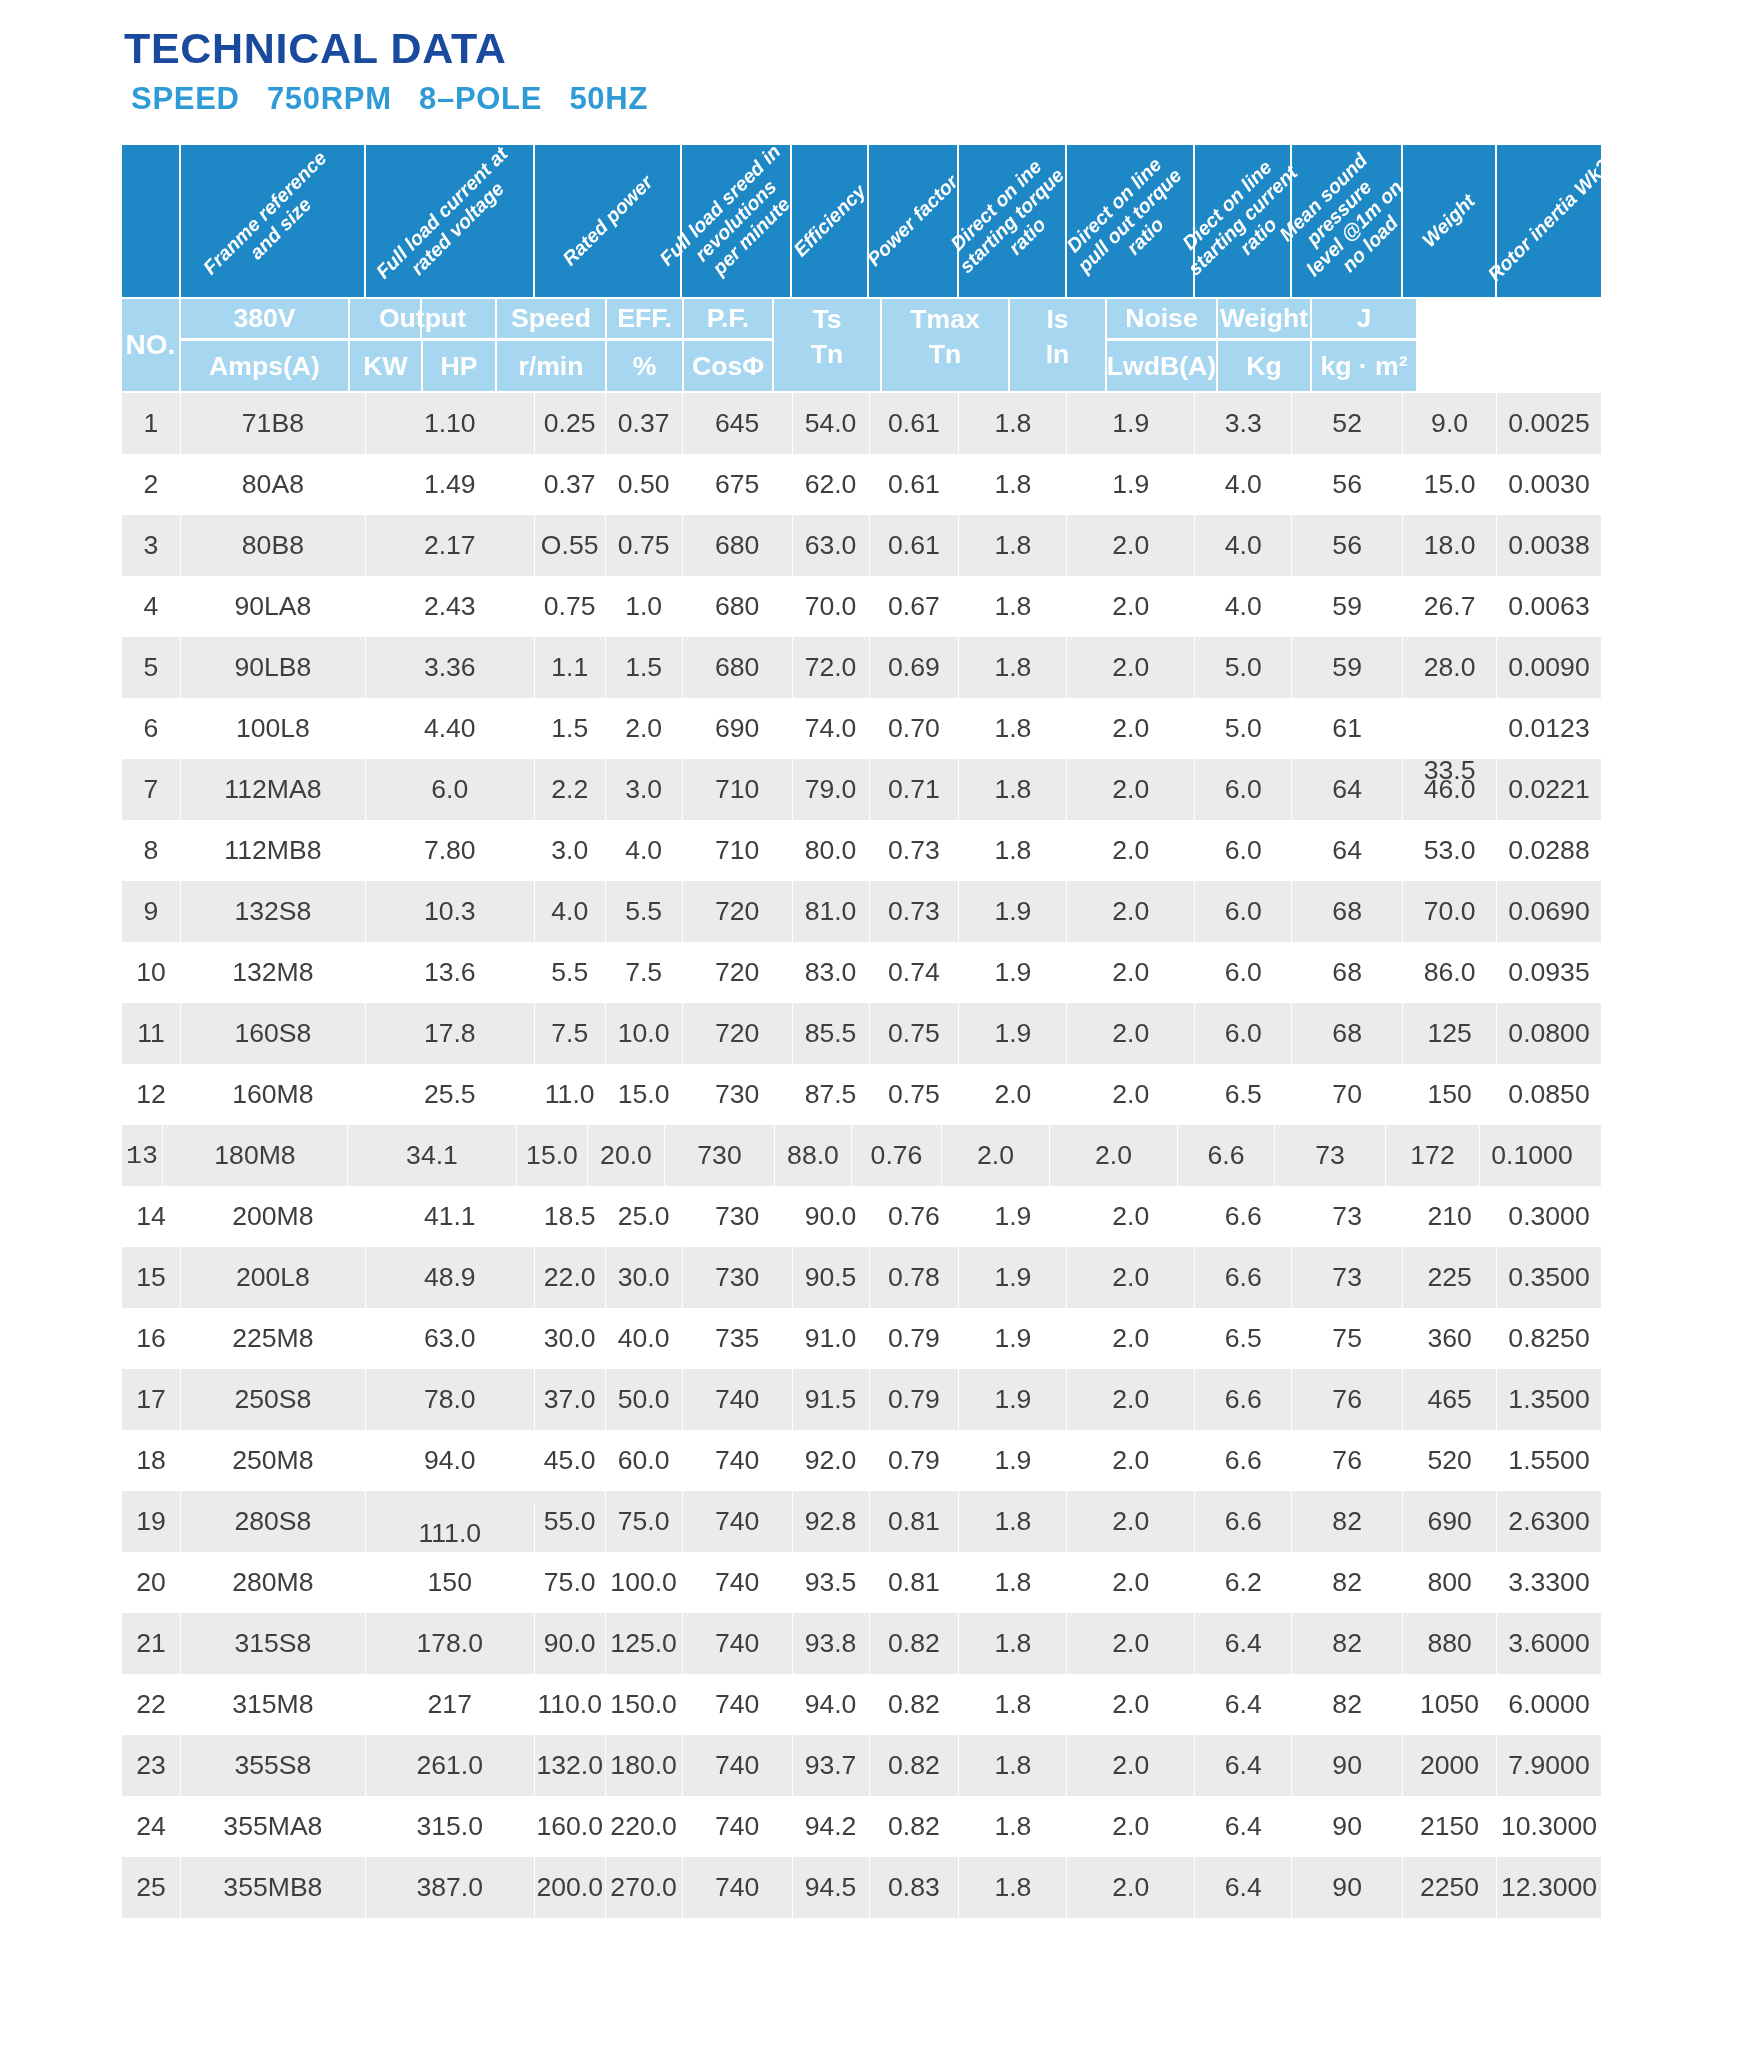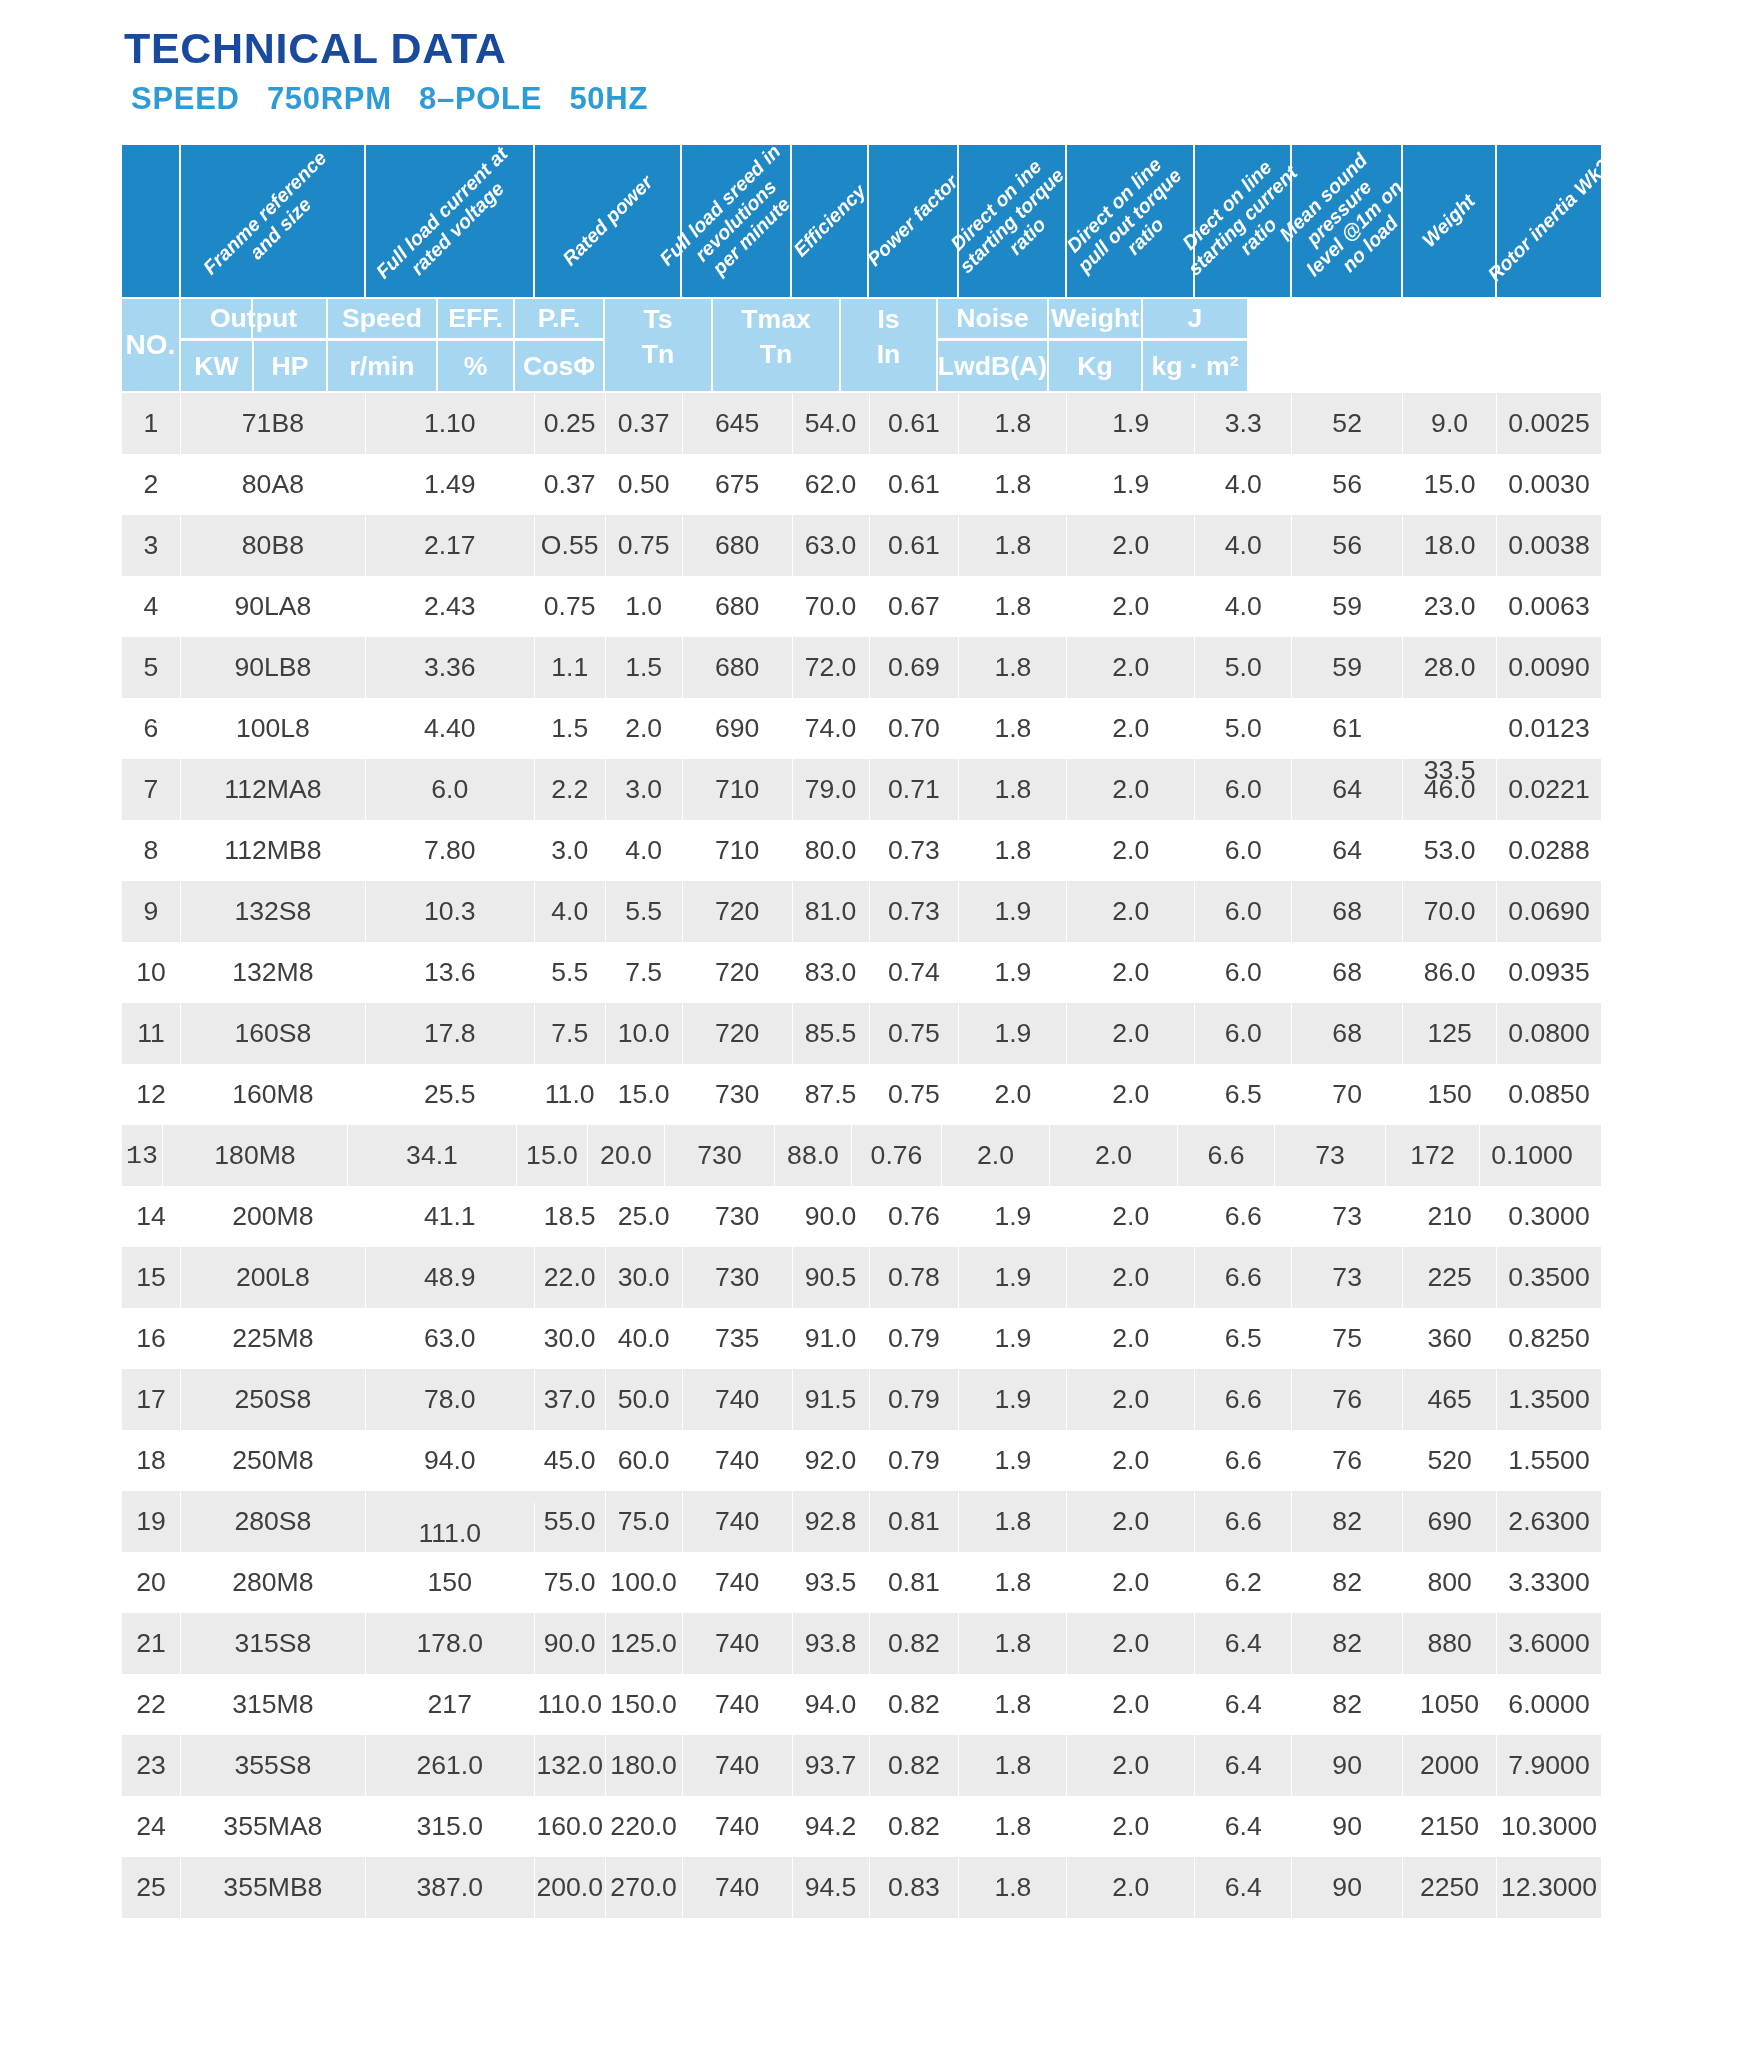--- a/index.html
+++ b/index.html
@@ -141,20 +141,25 @@
           <div class="rot-label">Weight</div>
         </div>
         <div class="rot-cell" style="width: 104px;">
           <div class="rot-label">Rotor inertia Wk2</div>
         </div>
       </div>
     <div class="sub-row" id="sub-row">
         <div class="sub-cell" style="width: 59px;">
           <div class="sub-single">NO.</div>
         </div>
+        <div class="sub-cell" style="width: 169px;">
+          <div class="sub-top">380V</div>
+          <div class="hline"></div>
+          <div class="sub-bottom">Amps(A)</div>
+        </div>
         <div class="sub-cell" style="width: 147px;">
           <div class="vline" style="left: 70px;"></div>
           <div class="sub-top">Output</div>
           <div class="hline"></div>
           <div class="out-bottom">
             <div class="out-half" style="width: 71px;">KW</div>
             <div class="out-half" style="flex: 1 1 0%; border-left: 2.1px solid rgb(255, 255, 255);">HP</div>
           </div>
         </div>
         <div class="sub-cell" style="width: 110px;">
@@ -255,21 +260,21 @@
           <div class="td" style="width: 169px;">2.43</div>
           <div class="td" style="width: 71px;">0.75</div>
           <div class="td" style="width: 77px;">1.0</div>
           <div class="td" style="width: 110px;">680</div>
           <div class="td" style="width: 77px;">70.0</div>
           <div class="td" style="width: 90px;">0.67</div>
           <div class="td" style="width: 108px;">1.8</div>
           <div class="td" style="width: 128px;">2.0</div>
           <div class="td" style="width: 97px;">4.0</div>
           <div class="td" style="width: 111px;">59</div>
-          <div class="td" style="width: 94px;">23.0</div>
+          <div class="td" style="width: 94px;">26.7</div>
           <div class="td" style="width: 104px;">0.0063</div>
         </div>
         <div class="tr odd">
           <div class="td" style="width: 59px;">5</div>
           <div class="td" style="width: 185px;">90LB8</div>
           <div class="td" style="width: 169px;">3.36</div>
           <div class="td" style="width: 71px;">1.1</div>
           <div class="td" style="width: 77px;">1.5</div>
           <div class="td" style="width: 110px;">680</div>
           <div class="td" style="width: 77px;">72.0</div>

